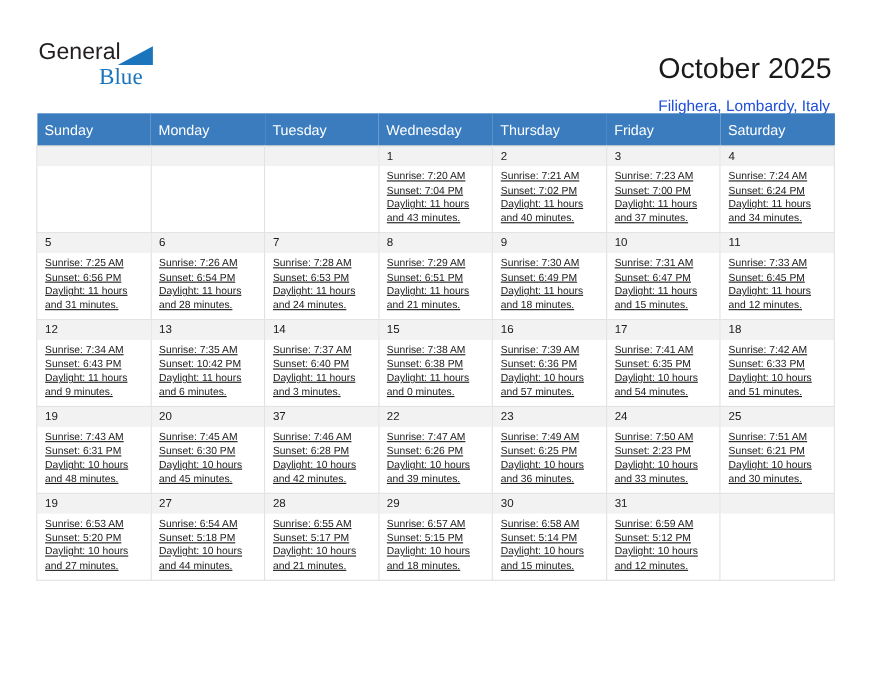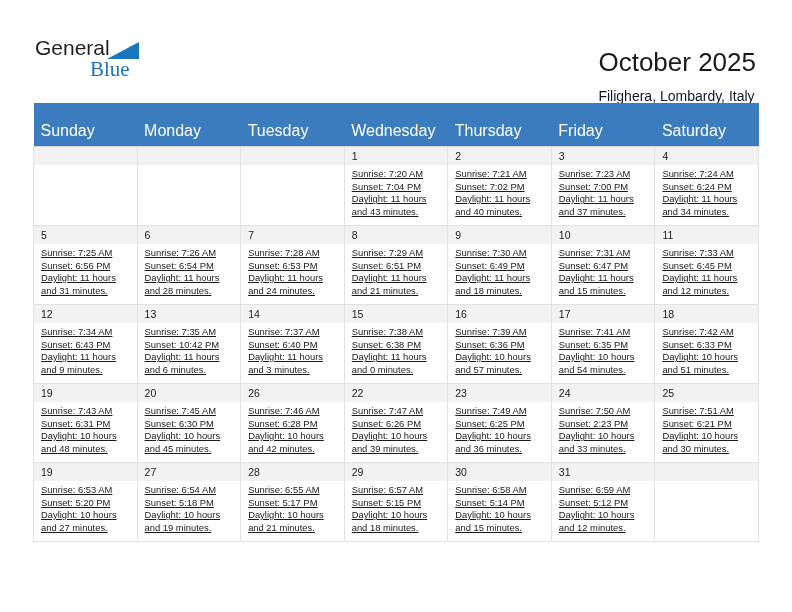--- a/index.html
+++ b/index.html
@@ -71,42 +71,42 @@
     margin-top: 14px;
   }
   .cal-title {
     font-size: 26px;
     color: #1a1a1a;
     line-height: 32px;
     white-space: nowrap;
   }
   .cal-subtitle {
     font-size: 14px;
-    color: #0f172a;
+    color: #1d4ed8;
     line-height: 20px;
     margin-top: 8px;
     white-space: nowrap;
   }
 
   
   .calendar {
     position: absolute;
     left: 33px;
     top: 103px;
     width: 726px;
     border-collapse: collapse;
     table-layout: fixed;
   }
   .calendar th {
     background: #3a7cbe;
     color: #ffffff;
     font-weight: normal;
-    font-size: 16px;
+    font-size: 13px;
     text-align: left;
-    padding: 19px 0 6px 7px;
+    padding: 8px 0 6px 7px;
     height: 11px;
     border: none;
   }
   .calendar td {
     vertical-align: top;
     width: 103.7px;
     height: 78px;
     padding: 0;
     border: 1px solid #e2e2e2;
     background: #ffffff;
@@ -343,21 +343,21 @@
           </td>
           <td>
             <span class="daynum">20</span>
             <div class="info">
               <div>Sunrise: 7:45 AM</div>
               <div>Sunset: 6:30 PM</div>
               <div class="daylight">Daylight: 10 hours and 45 minutes.</div>
             </div>
           </td>
           <td>
-            <span class="daynum">26</span>
+            <span class="daynum">37</span>
             <div class="info">
               <div>Sunrise: 7:46 AM</div>
               <div>Sunset: 6:28 PM</div>
               <div class="daylight">Daylight: 10 hours and 42 minutes.</div>
             </div>
           </td>
           <td>
             <span class="daynum">22</span>
             <div class="info">
               <div>Sunrise: 7:47 AM</div>
@@ -397,21 +397,21 @@
               <div>Sunrise: 6:53 AM</div>
               <div>Sunset: 5:20 PM</div>
               <div class="daylight">Daylight: 10 hours and 27 minutes.</div>
             </div>
           </td>
           <td>
             <span class="daynum">27</span>
             <div class="info">
               <div>Sunrise: 6:54 AM</div>
               <div>Sunset: 5:18 PM</div>
-              <div class="daylight">Daylight: 10 hours and 19 minutes.</div>
+              <div class="daylight">Daylight: 10 hours and 44 minutes.</div>
             </div>
           </td>
           <td>
             <span class="daynum">28</span>
             <div class="info">
               <div>Sunrise: 6:55 AM</div>
               <div>Sunset: 5:17 PM</div>
               <div class="daylight">Daylight: 10 hours and 21 minutes.</div>
             </div>
           </td>

